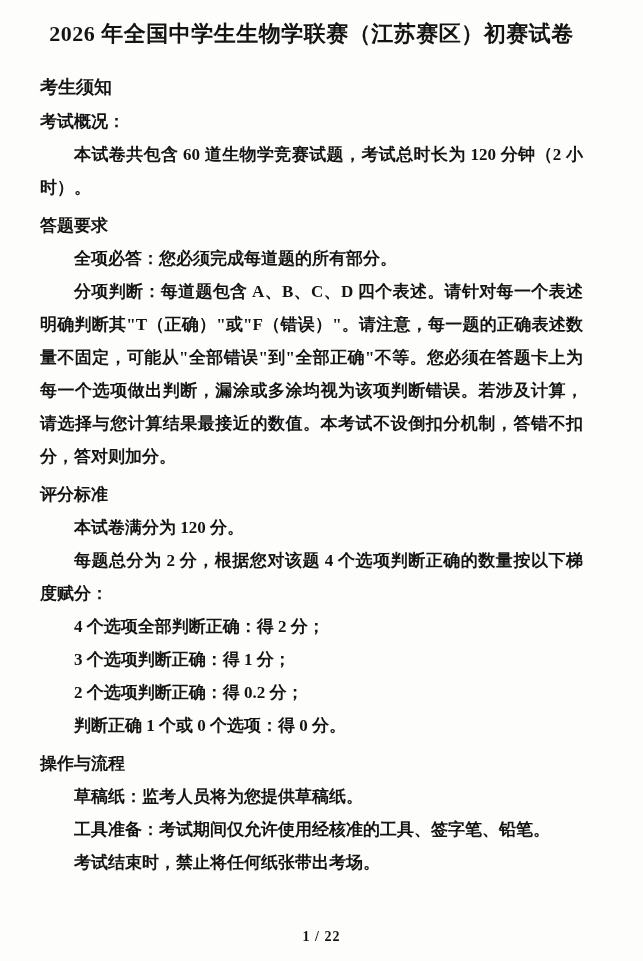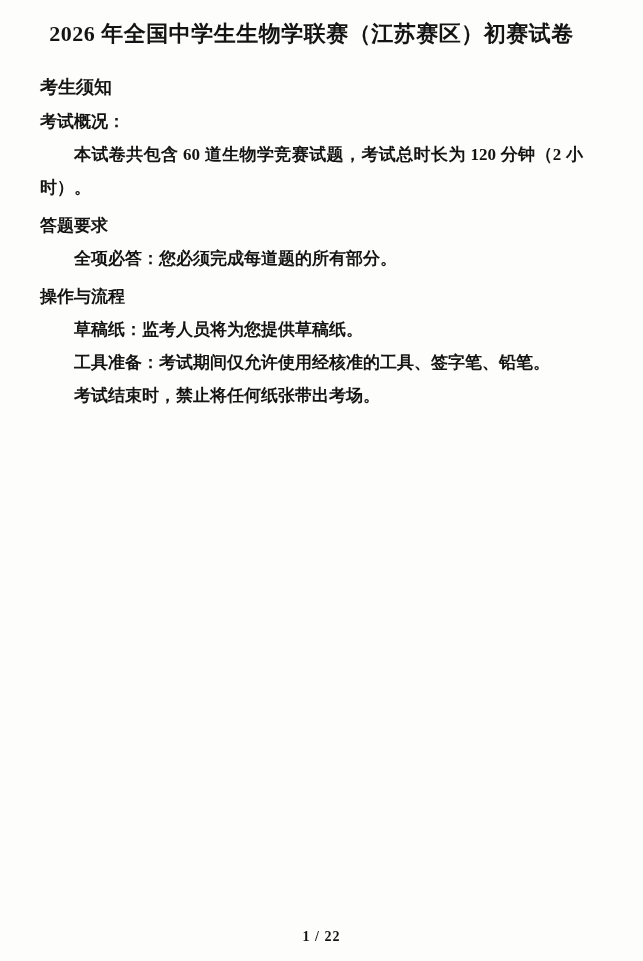--- a/index.html
+++ b/index.html
@@ -73,22 +73,32 @@
   <h2 class="doc-subtitle">考生须知</h2>
 
   <div class="section">
     <h3>考试概况：</h3>
     <p>本试卷共包含 60 道生物学竞赛试题，考试总时长为 120 分钟（2 小时）。</p>
   </div>
 
   <div class="section">
     <h3>答题要求</h3>
     <p>全项必答：您必须完成每道题的所有部分。</p>
+    <p>分项判断：每道题包含 A、B、C、D 四个表述。请针对每一个表述明确判断其"T（正确）"或"F（错误）"。请注意，每一题的正确表述数量不固定，可能从"全部错误"到"全部正确"不等。您必须在答题卡上为每一个选项做出判断，漏涂或多涂均视为该项判断错误。若涉及计算，请选择与您计算结果最接近的数值。本考试不设倒扣分机制，答错不扣分，答对则加分。</p>
   </div>
 
+  <div class="section">
+    <h3>评分标准</h3>
+    <p>本试卷满分为 120 分。</p>
+    <p>每题总分为 2 分，根据您对该题 4 个选项判断正确的数量按以下梯度赋分：</p>
+    <p>4 个选项全部判断正确：得 2 分；</p>
+    <p>3 个选项判断正确：得 1 分；</p>
+    <p>2 个选项判断正确：得 0.2 分；</p>
+    <p>判断正确 1 个或 0 个选项：得 0 分。</p>
+  </div>
 
   <div class="section">
     <h3>操作与流程</h3>
     <p>草稿纸：监考人员将为您提供草稿纸。</p>
     <p>工具准备：考试期间仅允许使用经核准的工具、签字笔、铅笔。</p>
     <p>考试结束时，禁止将任何纸张带出考场。</p>
   </div>
 
   <div class="page-footer">1 / 22</div>
 

